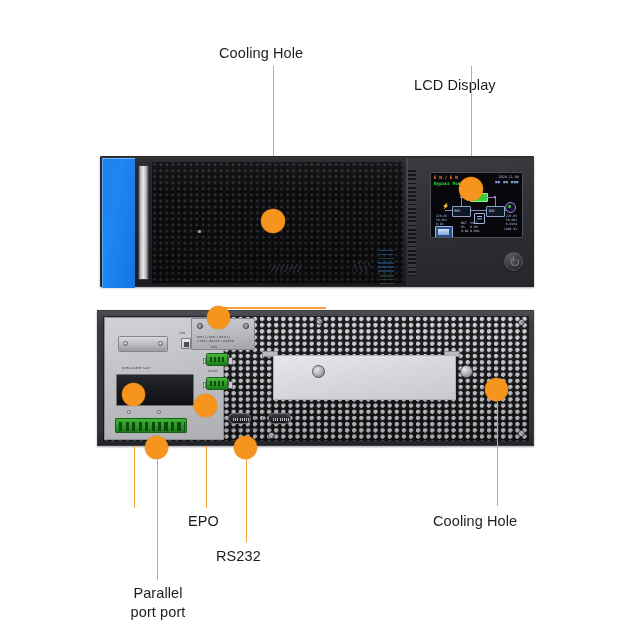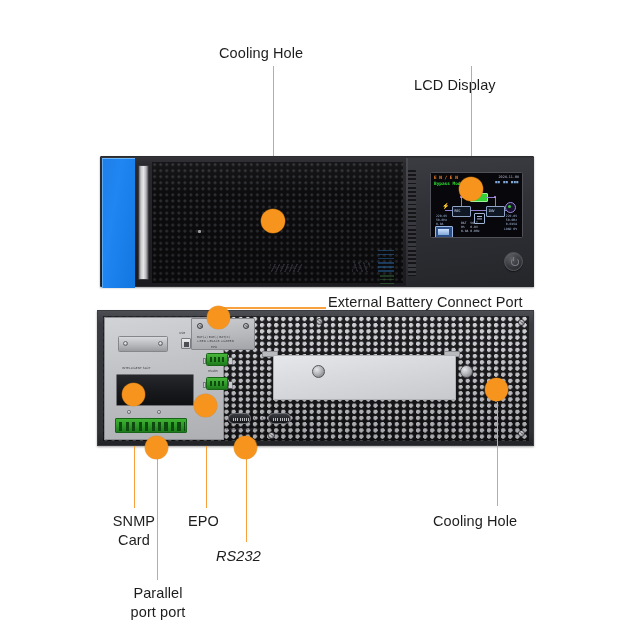--- a/index.html
+++ b/index.html
@@ -444,21 +444,20 @@
 0.0kVA
 LOAD 0%</div>
 
         <div id="lcd-batt"></div>
       </div>
 
       <div id="power-btn"></div>
     </div>
   </div>
 
-  <div class="callout-label" style="left:328px;top:279px;">External Battery Connect Port</div>
   <div class="leader h" style="left:219px;top:293px;width:107px;"></div>
   <div class="leader v" style="left:218.5px;top:293px;height:10px;"></div>
 
   <div id="rear">
     <div id="rear-frame"></div>
     <div id="rear-vent"></div>
 
     <div class="screw" style="left:8px;top:8px;"></div>
     <div class="screw" style="right:8px;top:8px;"></div>
     <div class="screw" style="left:8px;bottom:8px;"></div>
@@ -503,32 +502,30 @@
     <div class="db9" id="db9-rs232"></div>
     <div class="db9-nut" style="left:164px;top:105px;"></div>
     <div class="tinytxt" id="parallel-lbl">PARALLEL CONNECTOR</div>
 
     <div id="rear-label"></div>
     <div id="post-mid"></div>
     <div id="post-right"></div>
   </div>
 
   <div class="leader v" style="left:133.5px;top:432px;height:62px;"></div>
-  <div class="callout-label" style="left:99px;top:498px;text-align:center;width:70px;">SNMP
-Card</div>
 
   <div class="leader v" style="left:156.5px;top:432px;height:134px;"></div>
   <div class="callout-label" style="left:119px;top:570px;text-align:center;width:78px;">Parallel
 port port</div>
 
   <div class="leader v" style="left:205.5px;top:432px;height:62px;"></div>
   <div class="callout-label" style="left:188px;top:498px;">EPO</div>
 
   <div class="leader v" style="left:245.5px;top:432px;height:96px;"></div>
-  <div class="callout-label" style="left:216px;top:533px;font-style:italic;">RS232</div>
+  <div class="callout-label" style="left:216px;top:533px;">RS232</div>
 
   <div class="leader v" style="left:496.5px;top:388px;height:104px;"></div>
   <div class="callout-label" style="left:433px;top:498px;">Cooling Hole</div>
 
   <div class="dot" style="left:261px;top:195px;width:24px;height:24px;"></div>
   <div class="dot" style="left:459px;top:163px;width:24px;height:24px;"></div>
   <div class="dot" style="left:207px;top:292px;width:23px;height:23px;"></div>
   <div class="dot" style="left:122px;top:369px;width:23px;height:23px;"></div>
   <div class="dot" style="left:145px;top:422px;width:23px;height:23px;"></div>
   <div class="dot" style="left:194px;top:380px;width:23px;height:23px;"></div>

